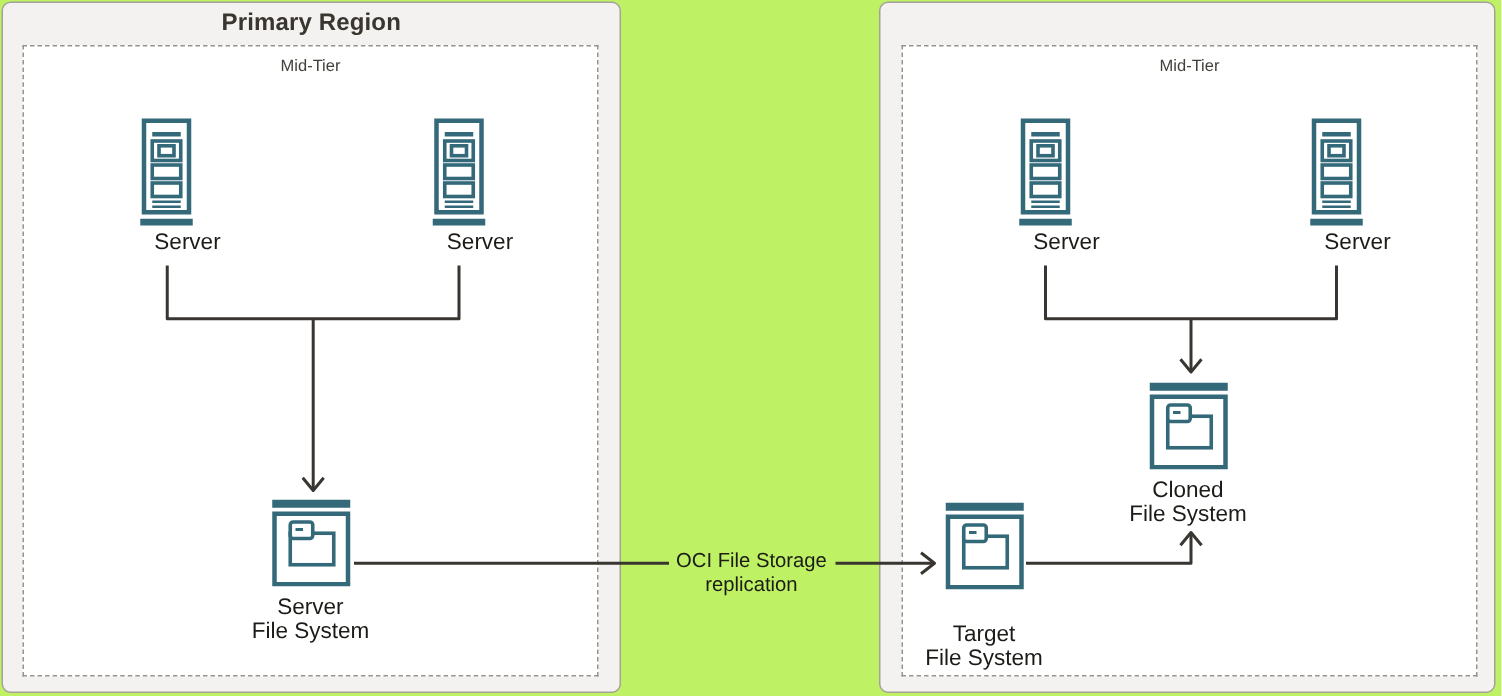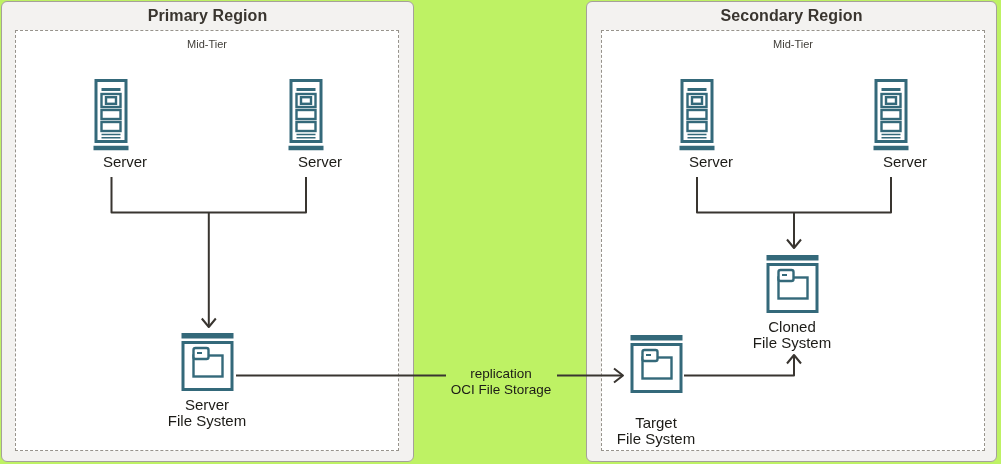--- a/index.html
+++ b/index.html
@@ -54,21 +54,20 @@
 <body>
 
 <div class="canvas">
 
   <div class="region" style="left:1px;top:1px;width:413px;height:461px;"></div>
   <div class="region-title" style="left:1px;top:7px;width:413px;">Primary Region</div>
   <div class="midtier" style="left:15px;top:30px;width:384px;height:421px;"></div>
   <div class="midtier-label" style="left:15px;top:38px;width:384px;">Mid-Tier</div>
 
   <div class="region" style="left:586px;top:1px;width:411px;height:461px;"></div>
-  <div class="region-title" style="left:586px;top:7px;width:411px;">Secondary Region</div>
   <div class="midtier" style="left:601px;top:30px;width:384px;height:421px;"></div>
   <div class="midtier-label" style="left:601px;top:38px;width:384px;">Mid-Tier</div>
 
   <div class="node server-node" style="left:66px;top:78px;width:90px;">
     <svg width="40" height="74" viewBox="0 0 40 74">
       <rect class="tealstroke" x="5" y="2.5" width="30" height="61" stroke-width="3"></rect>
       <path class="tealstroke" d="M10.5 11.5 H29.5" stroke-width="3"></path>
       <rect class="tealstroke" x="10.5" y="16" width="19" height="13" stroke-width="2.4"></rect>
       <rect class="tealstroke" x="15" y="19.2" width="10" height="6.6" stroke-width="2.4"></rect>
       <rect class="tealstroke" x="10.5" y="32" width="19" height="9" stroke-width="2.4"></rect>
@@ -174,17 +173,17 @@
 
     <path class="edge" d="M236 375.5 H446"></path>
     <path class="edge" d="M557 375.5 H622"></path>
     <path class="edge" d="M614 368.5 L623 375.5 L614 382.5"></path>
 
     <path class="edge" d="M684 375.5 H794 V356"></path>
     <path class="edge" d="M787 363.5 L794 355 L801 363.5"></path>
   </svg>
 
   <div class="arrow-label" style="left:421px;top:366px;width:160px;">
+    <div>OCI File Storage</div>
     <div>replication</div>
-    <div>OCI File Storage</div>
   </div>
 
 </div>
 
 </body></html>

